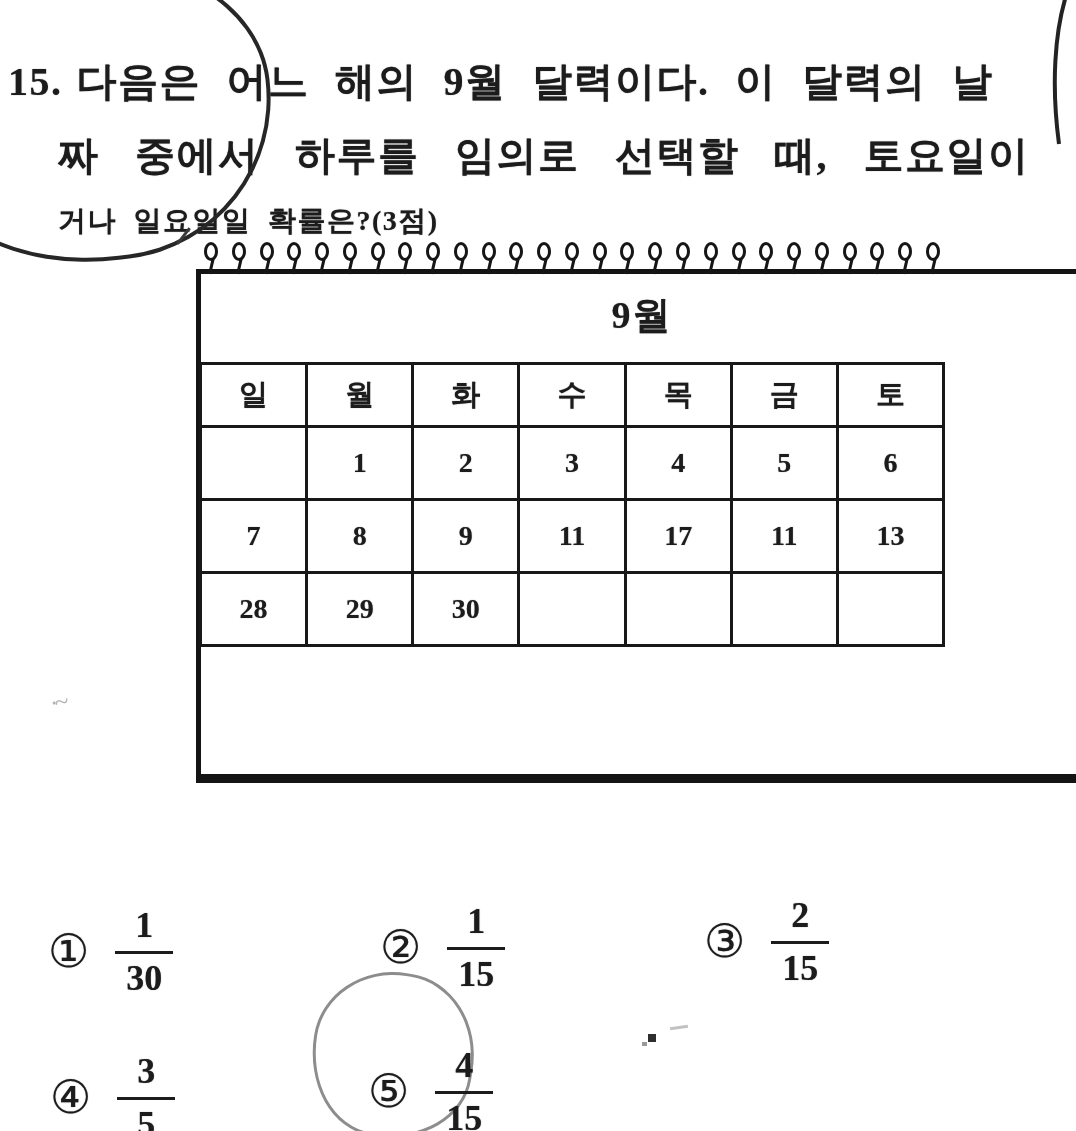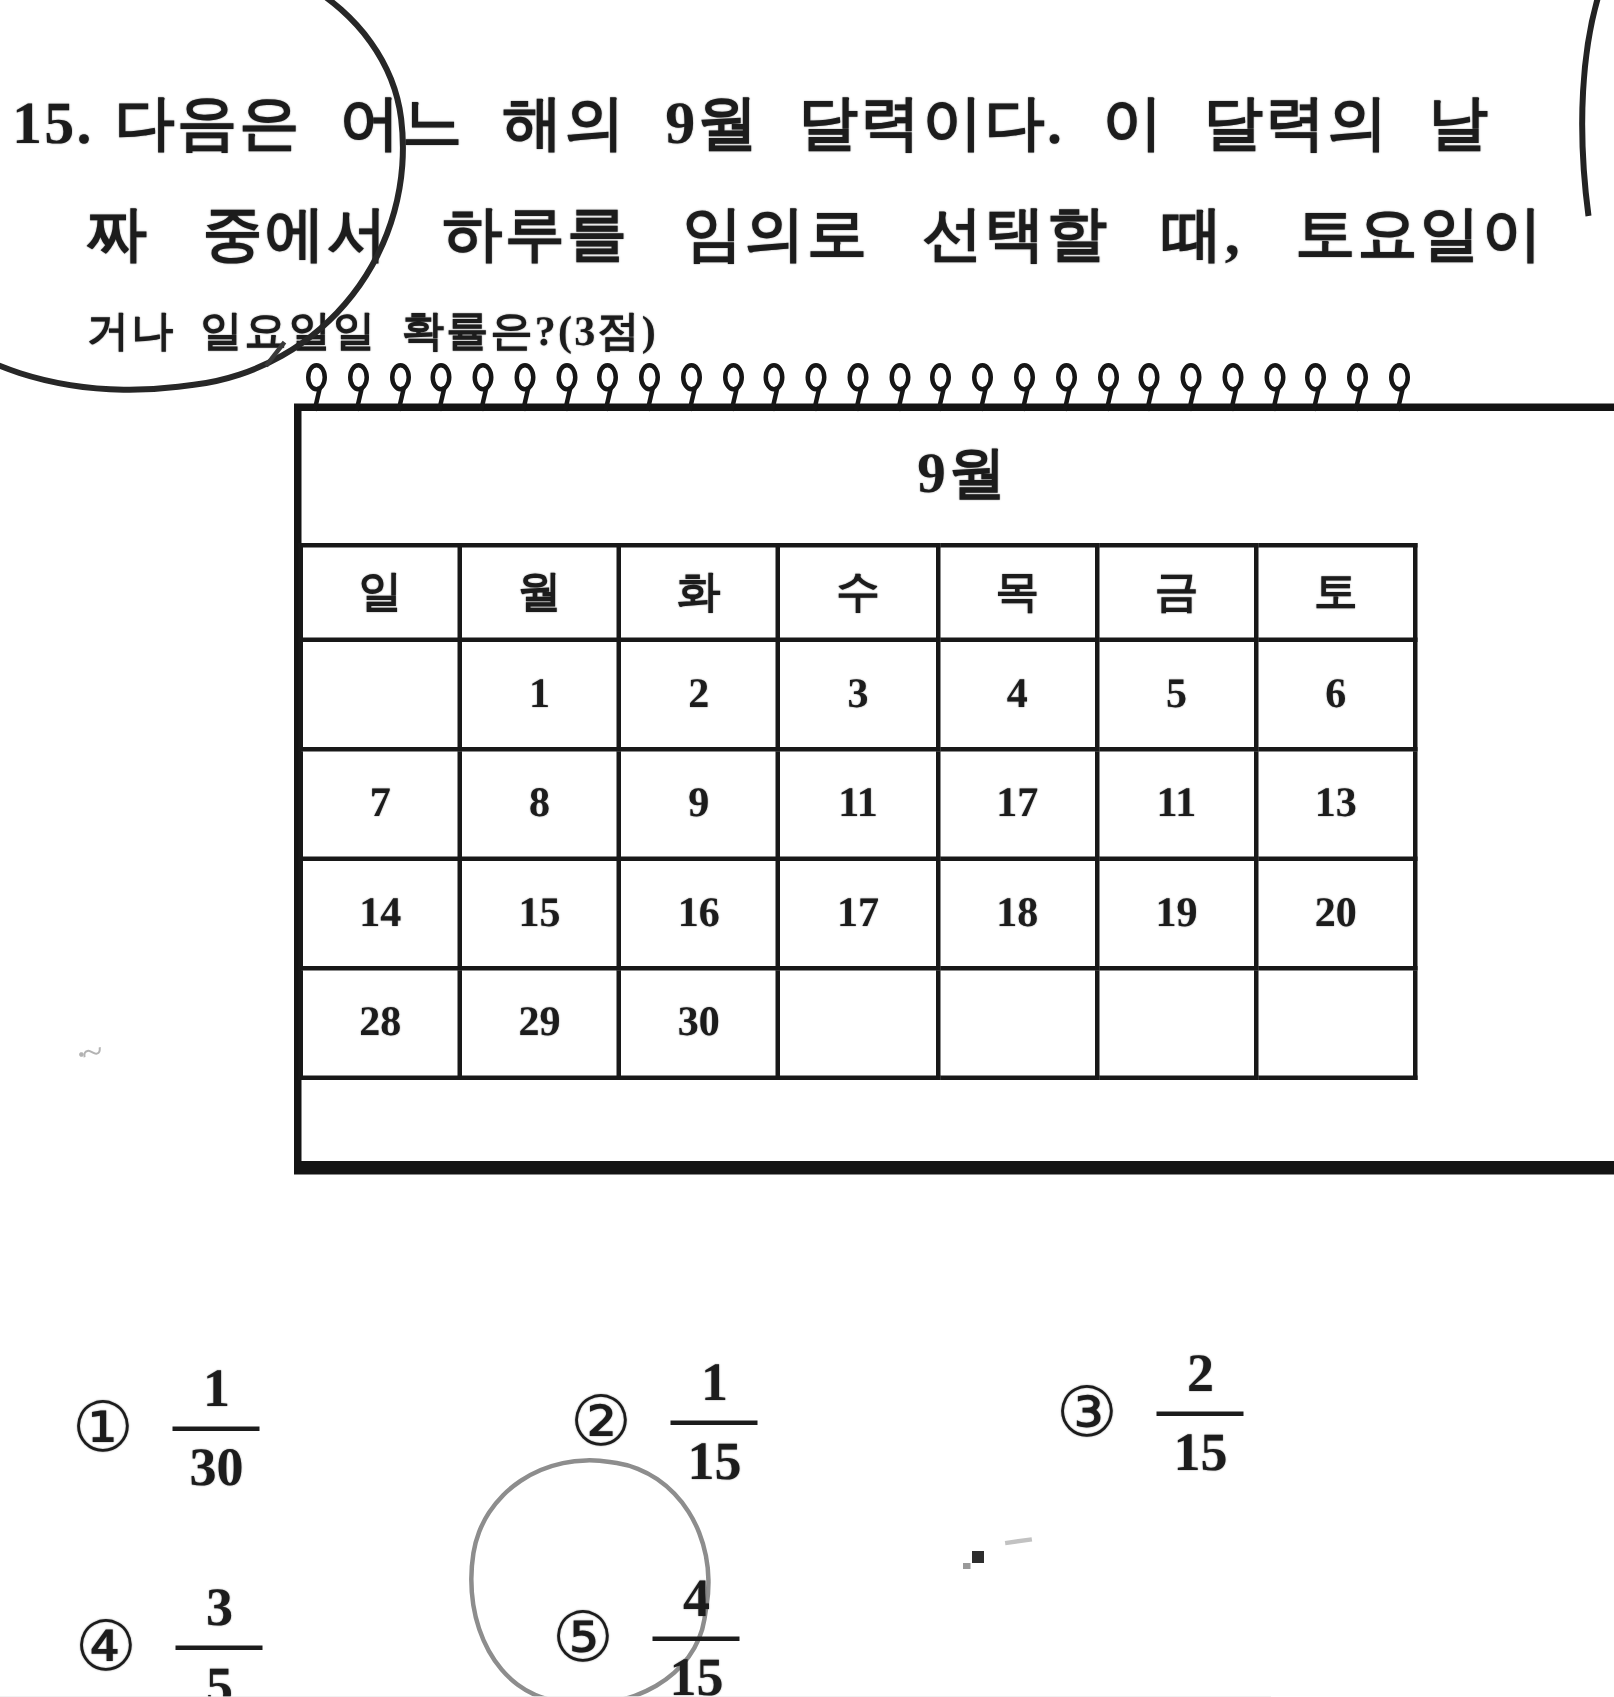--- a/index.html
+++ b/index.html
@@ -158,29 +158,20 @@
             <tr>
               <td class="ink">7</td>
               <td class="ink">8</td>
               <td class="ink">9</td>
               <td class="ink">11</td>
               <td class="ink">17</td>
               <td class="ink">11</td>
               <td class="ink">13</td>
             </tr>
             <tr>
-              <td class="ink">14</td>
-              <td class="ink">15</td>
-              <td class="ink">16</td>
-              <td class="ink">17</td>
-              <td class="ink">18</td>
-              <td class="ink">19</td>
-              <td class="ink">20</td>
-            </tr>
-            <tr>
               <td class="ink">28</td>
               <td class="ink">29</td>
               <td class="ink">30</td>
               <td class="ink"></td>
               <td class="ink"></td>
               <td class="ink"></td>
               <td class="ink"></td>
             </tr>
           </tbody>
       </table>

